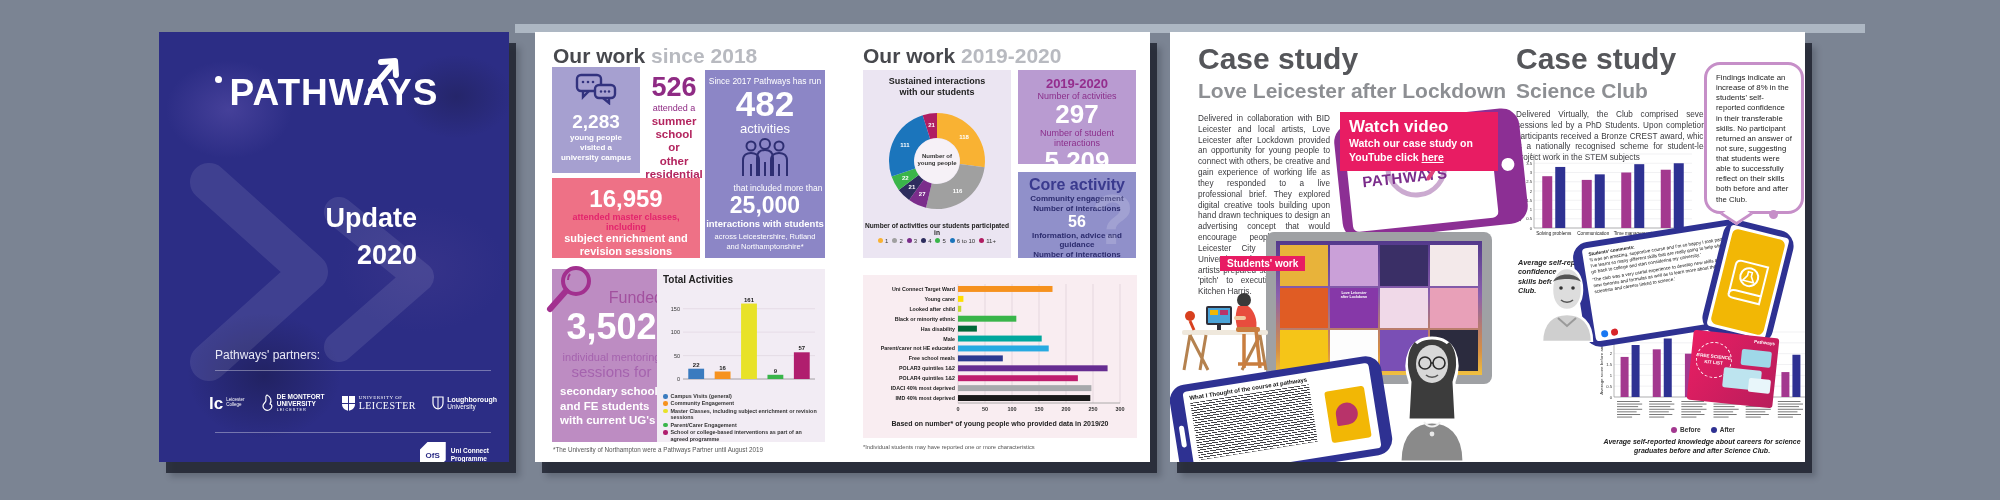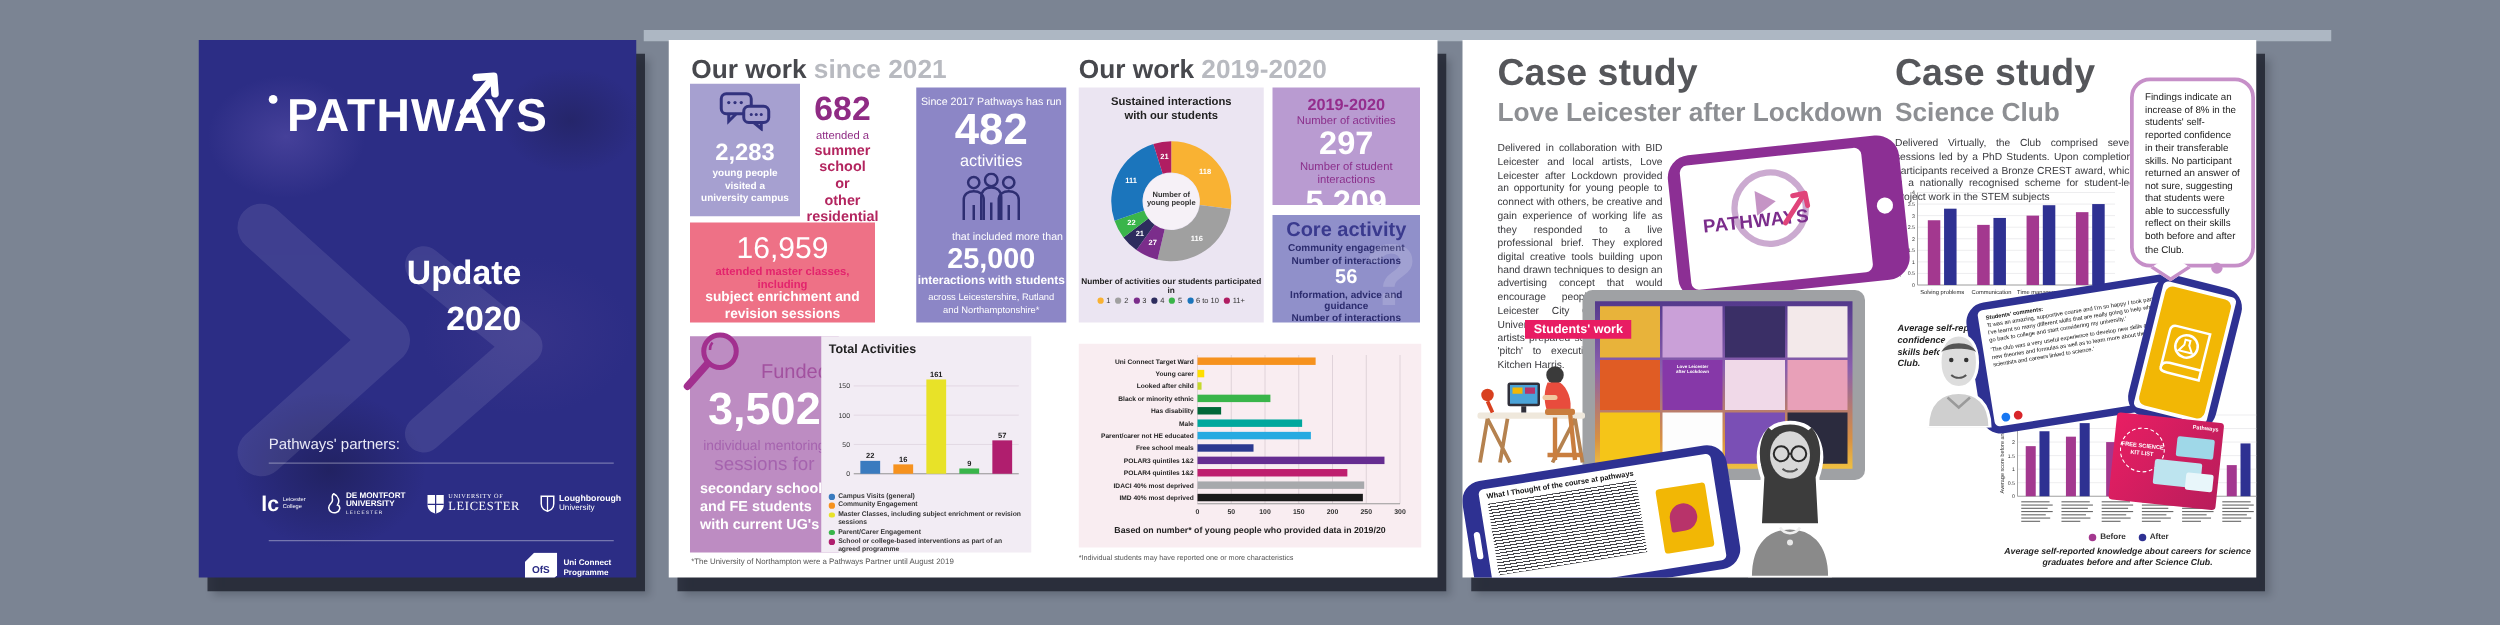--- a/index.html
+++ b/index.html
@@ -43,30 +43,30 @@
   .sec-title .dk{color:#47484d;}
   .sec-title .lt{color:#b8bac0;}
   .statbox{position:absolute;text-align:center;color:#fff;}
   .boxA{left:17px;top:35px;width:88px;height:106px;background:#a6a0d0;}
   .boxA .v{font-size:19px;font-weight:700;margin-top:2px;}
   .boxA .l{font-size:8px;font-weight:700;line-height:1.25;}
   .summer{left:107px;top:42px;width:64px;text-align:center;position:absolute;}
   .summer .v{font-size:27px;font-weight:700;color:#8f2b84;line-height:1;}
   .summer .s{font-size:9px;color:#8f2b84;margin:2px 0;}
   .summer .l{font-size:11.5px;font-weight:700;color:#b3255f;line-height:1.15;}
-  .boxC{left:170px;top:38px;width:120px;height:188px;background:#8c86c6;padding-top:6px;box-sizing:border-box;margin-left:28px;}
+  .boxC{left:170px;top:38px;width:120px;height:188px;background:#8c86c6;padding-top:6px;box-sizing:border-box;}
   .boxC .intro{font-size:8.5px;}
   .boxC .v1{font-size:35px;font-weight:700;line-height:1;}
   .boxC .u{font-size:13px;margin-bottom:2px;}
   .boxC .more{font-size:8.5px;margin-top:1px;padding-left:26px;}
   .boxC .v2{font-size:23px;font-weight:700;line-height:1.1;}
   .boxC .l2{font-size:9.5px;font-weight:700;}
   .boxC .reg{font-size:7.5px;margin-top:3px;line-height:1.3;}
   .boxD{left:17px;top:146px;width:148px;height:80px;background:#ee7186;padding-top:8px;box-sizing:border-box;}
-  .boxD .v{font-size:24px;font-weight:400;line-height:1.1;}
+  .boxD .v{font-size:24px;font-weight:700;line-height:1.1;}
   .boxD .s{font-size:9px;font-weight:700;color:#e3246d;}
   .boxD .l{font-size:11px;font-weight:700;line-height:1.15;}
   .boxE{left:17px;top:237px;width:119px;height:173px;background:#bd8cc2;padding-top:20px;box-sizing:border-box;}
   .boxE .funded{font-size:16px;color:#a2519f;text-align:right;padding-right:8px;}
   .boxE .v{font-size:36px;font-weight:700;line-height:1.1;}
   .boxE .s1{font-size:11px;color:#a563ae;margin-top:4px;}
   .boxE .s2{font-size:15px;color:#a563ae;margin-bottom:4px;}
   .boxE .l{font-size:11.5px;font-weight:700;line-height:1.3;text-align:left;padding-left:8px;}
   .chartF{left:122px;top:237px;width:168px;height:173px;background:#f2ecf4;position:absolute;padding:5px 6px;box-sizing:border-box;}
   .chartF .ct{font-size:10px;font-weight:700;color:#222;text-align:left;}
@@ -206,21 +206,21 @@
     <div class="ofs-text">
       <div>Uni Connect</div>
       <div>Programme</div>
     </div>
   </div>
 </div>
 
 <div class="panel mid">
   <div class="sec-title" style="left:18px;top:12px">
     <span class="dk">Our work</span>
-    <span class="lt">since 2021</span>
+    <span class="lt">since 2018</span>
   </div>
 
   <div class="statbox boxA">
     <svg width="42" height="32" viewBox="0 0 42 32" style="margin-top:6px">
       <rect x="2" y="2" width="24" height="16" rx="4" fill="none" stroke="#32327e" stroke-width="2.4"></rect>
       <path d="M8 18 L8 24 L14 18" fill="none" stroke="#32327e" stroke-width="2.4"></path>
       <rect x="20" y="12" width="20" height="13" rx="4" fill="#a6a0d0" stroke="#32327e" stroke-width="2.4"></rect>
       <path d="M34 25 L34 30 L28 25" fill="none" stroke="#32327e" stroke-width="2.4"></path>
       <circle cx="8" cy="9" r="1.3" fill="#32327e"></circle>
         <circle cx="13" cy="9" r="1.3" fill="#32327e"></circle>
@@ -229,21 +229,21 @@
         <circle cx="30" cy="18.5" r="1.2" fill="#32327e"></circle>
         <circle cx="34" cy="18.5" r="1.2" fill="#32327e"></circle>
     </svg>
     <div class="v">2,283</div>
     <div class="l pre">young people
 visited a
 university campus</div>
   </div>
 
   <div class="summer">
-    <div class="v">682</div>
+    <div class="v">526</div>
     <div class="s">attended a</div>
     <div class="l pre">summer
 school
 or
 other
 residential</div>
   </div>
 
   <div class="statbox boxC">
     <div class="intro">Since 2017 Pathways has run</div>
@@ -479,20 +479,26 @@
         <span>PATHWAYS</span>
         <svg style="position:absolute;left:62px;top:-14px" width="30" height="30" viewBox="0 0 30 30">
           <path d="M4 26 L20 6" stroke="#e0447a" stroke-width="4" stroke-linecap="round"></path>
           <path d="M12 5 L22 4 L23 14" fill="none" stroke="#e0447a" stroke-width="4" stroke-linecap="round" stroke-linejoin="round"></path>
         </svg>
       </div>
     </div>
     <div class="phone-cam" style="right:9px;top:50px;width:13px;height:13px"></div>
   </div>
 
+  <div class="watch">
+    <div class="wt">Watch video</div>
+    <div class="wl"><span>Watch our case study on</span><br>
+      <span>YouTube click </span><a href="#">here</a>
+    </div>
+  </div>
 
   <div class="badge" style="left:50px;top:224px">Students' work</div>
 
   <svg class="abs" style="left:6px;top:240px;z-index:3" width="104" height="104" viewBox="0 0 104 104">
     <rect x="6" y="58" width="86" height="5" rx="2" fill="#efe8dc"></rect>
     <path d="M14 63 L8 98 M14 63 L32 98 M30 63 L24 98" stroke="#b5824f" stroke-width="3"></path>
     <path d="M84 63 L90 98 M84 63 L66 98" stroke="#b5824f" stroke-width="3"></path>
     <circle cx="14" cy="44" r="5" fill="#d8401f"></circle>
       <path d="M14 49 L18 58" stroke="#d8401f" stroke-width="3"></path>
     <rect x="30" y="34" width="26" height="19" rx="2" fill="#2f2f3a"></rect>

